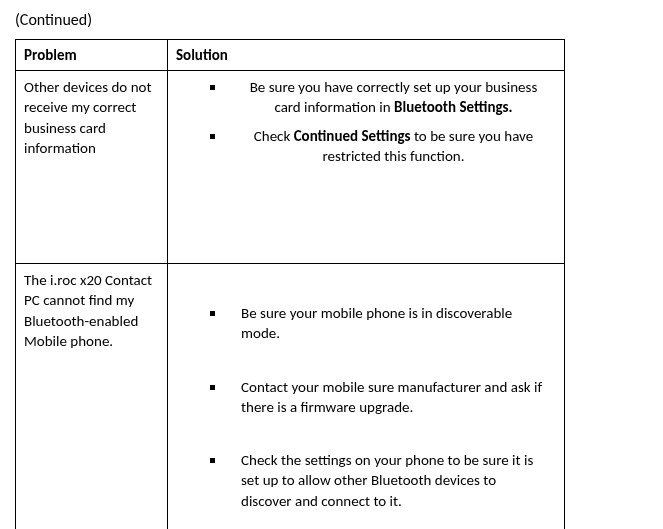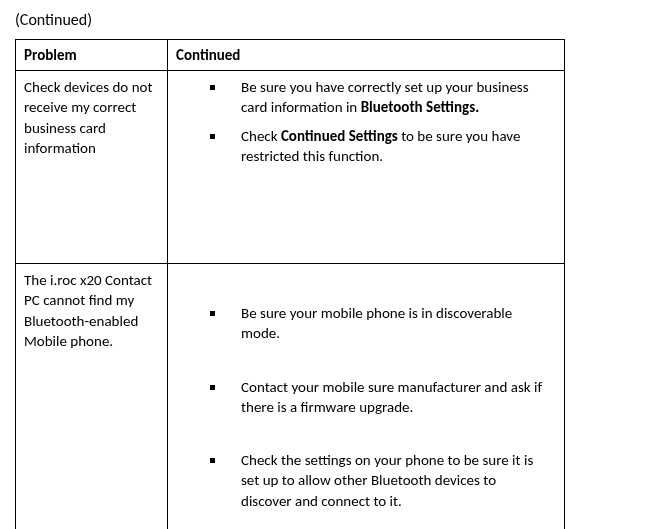--- a/index.html
+++ b/index.html
@@ -52,40 +52,41 @@
     }
     ul.solution-list.spaced li {
       margin-bottom: 14px;
       margin-top: 33px;
     }
     .bold {
       font-weight: bold;
     }
     .row-tall-1 .solution-cell {
       height: 180px;
+      text-align: center;
     }
     .row-tall-2 .solution-cell {
       height: 190px;
     }
   </style>
 </head>
 <body>
 
 <p class="continued">(Continued)</p>
 
 <table>
   <thead>
     <tr>
       <th class="problem-col">Problem</th>
-      <th>Continued</th>
+      <th>Solution</th>
     </tr>
   </thead>
   <tbody>
     <tr class="row-tall-1">
-      <td class="problem-cell">Check devices do not receive my correct business card information</td>
+      <td class="problem-cell">Other devices do not receive my correct business card information</td>
       <td class="solution-cell">
         <ul class="solution-list">
           <li><span>Be sure you have correctly set up your business card information in </span><span class="bold">Bluetooth Settings.</span><span></span></li>
           <li><span>Check </span><span class="bold">Continued Settings</span><span> to be sure you have restricted this function.</span></li>
         </ul>
       </td>
     </tr>
     <tr class="row-tall-2">
       <td class="problem-cell">The i.roc x20 Contact PC cannot find my Bluetooth-enabled Mobile phone.</td>
       <td class="solution-cell">

